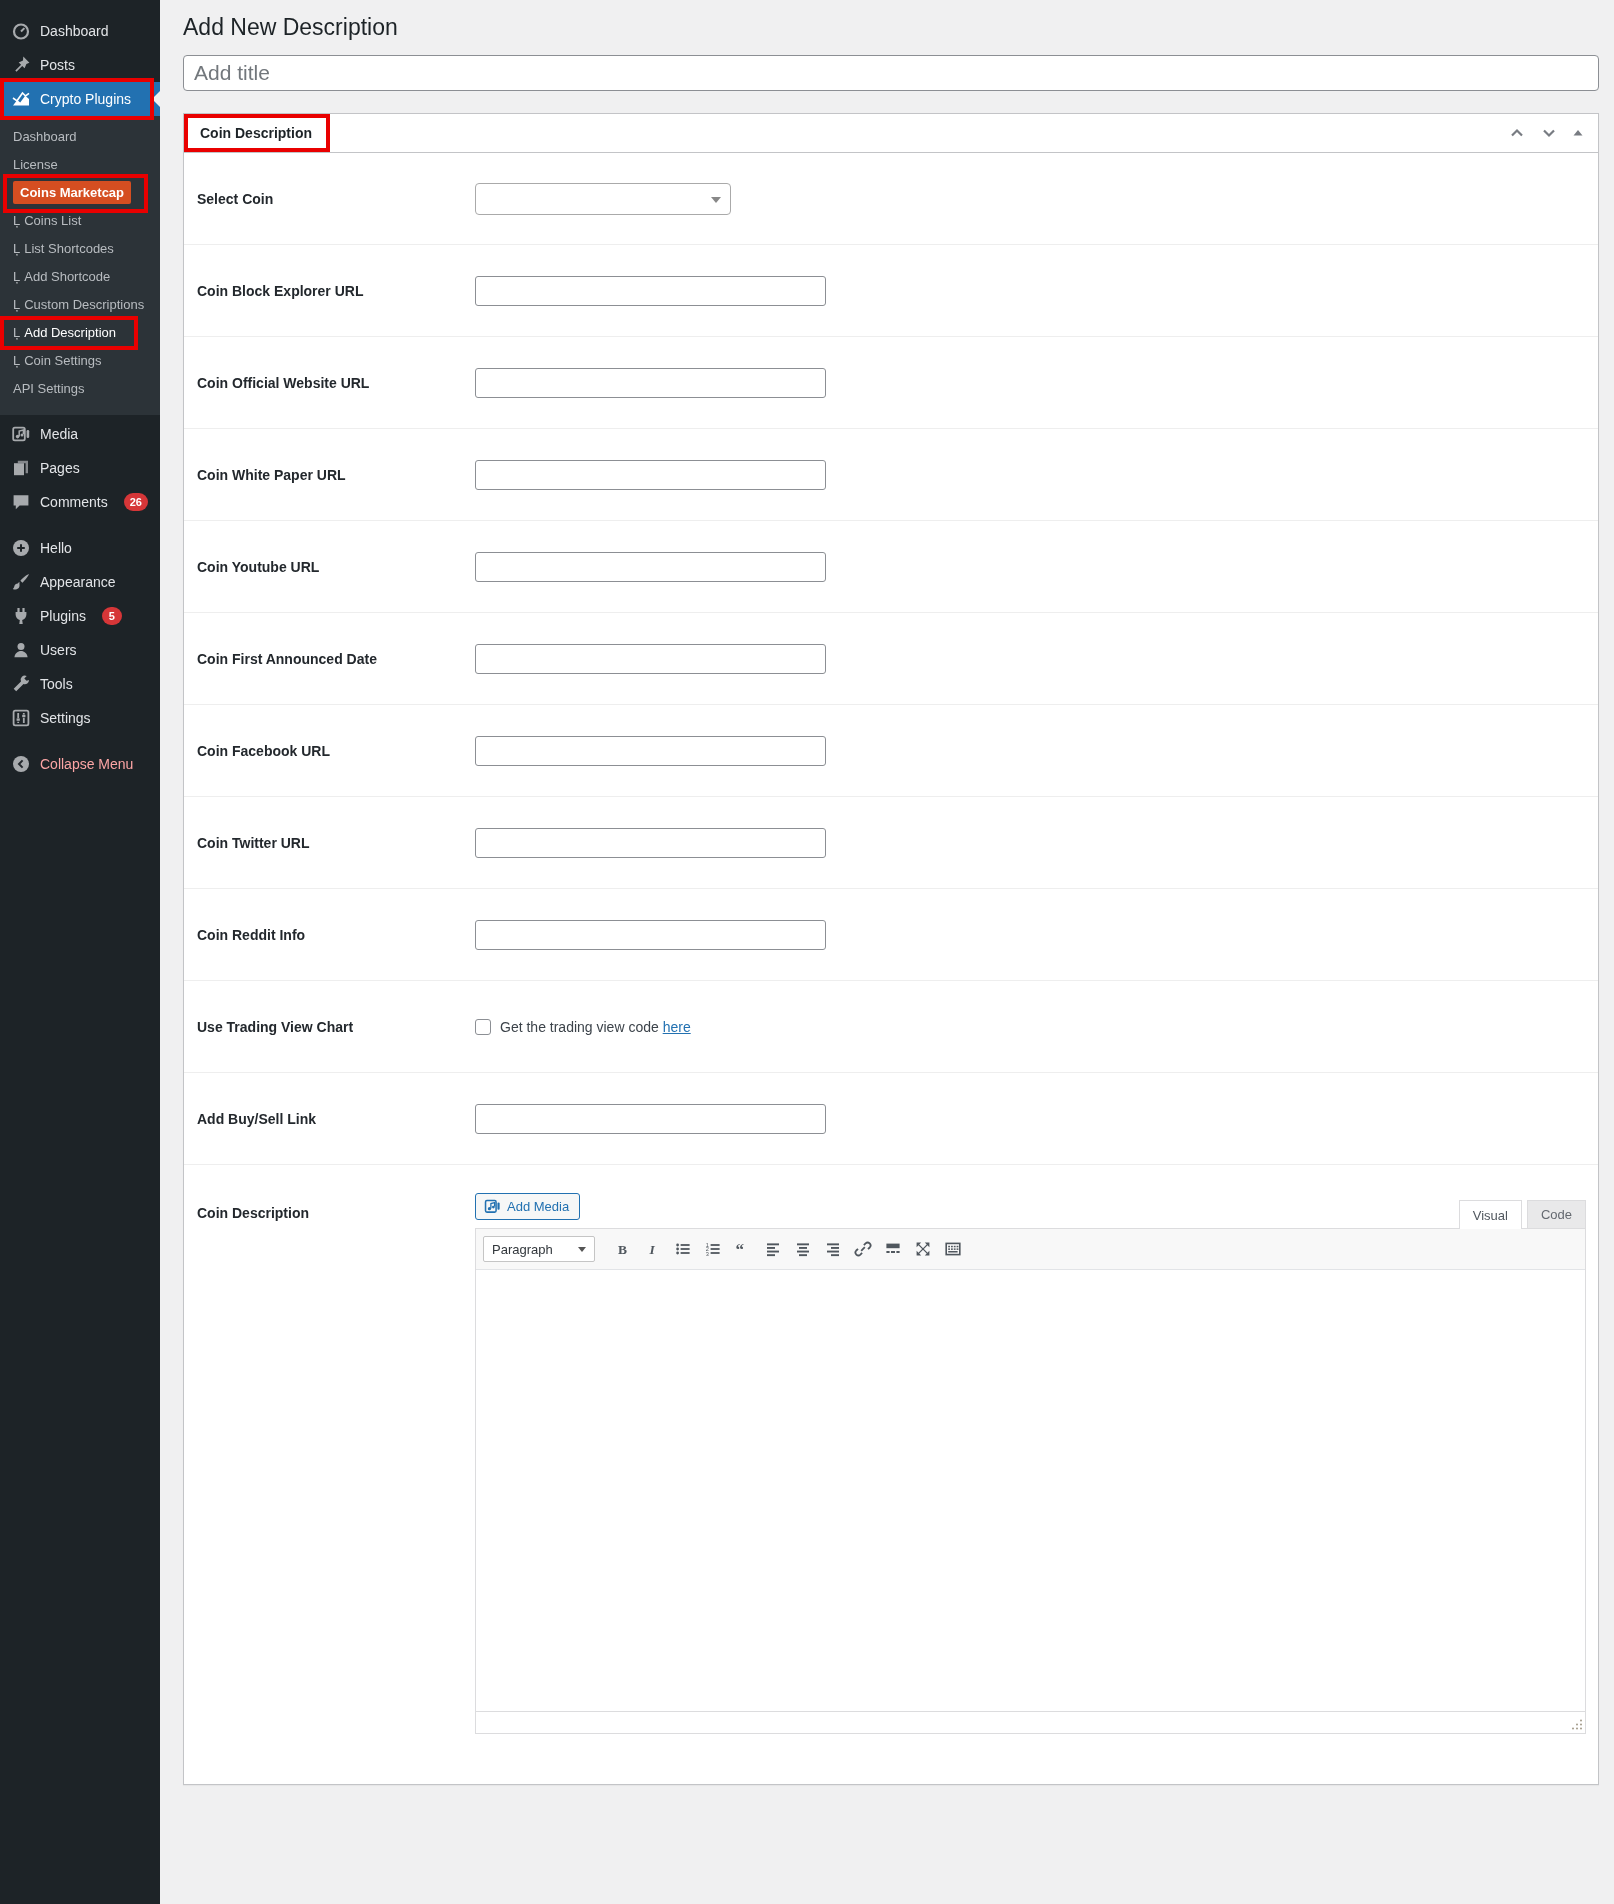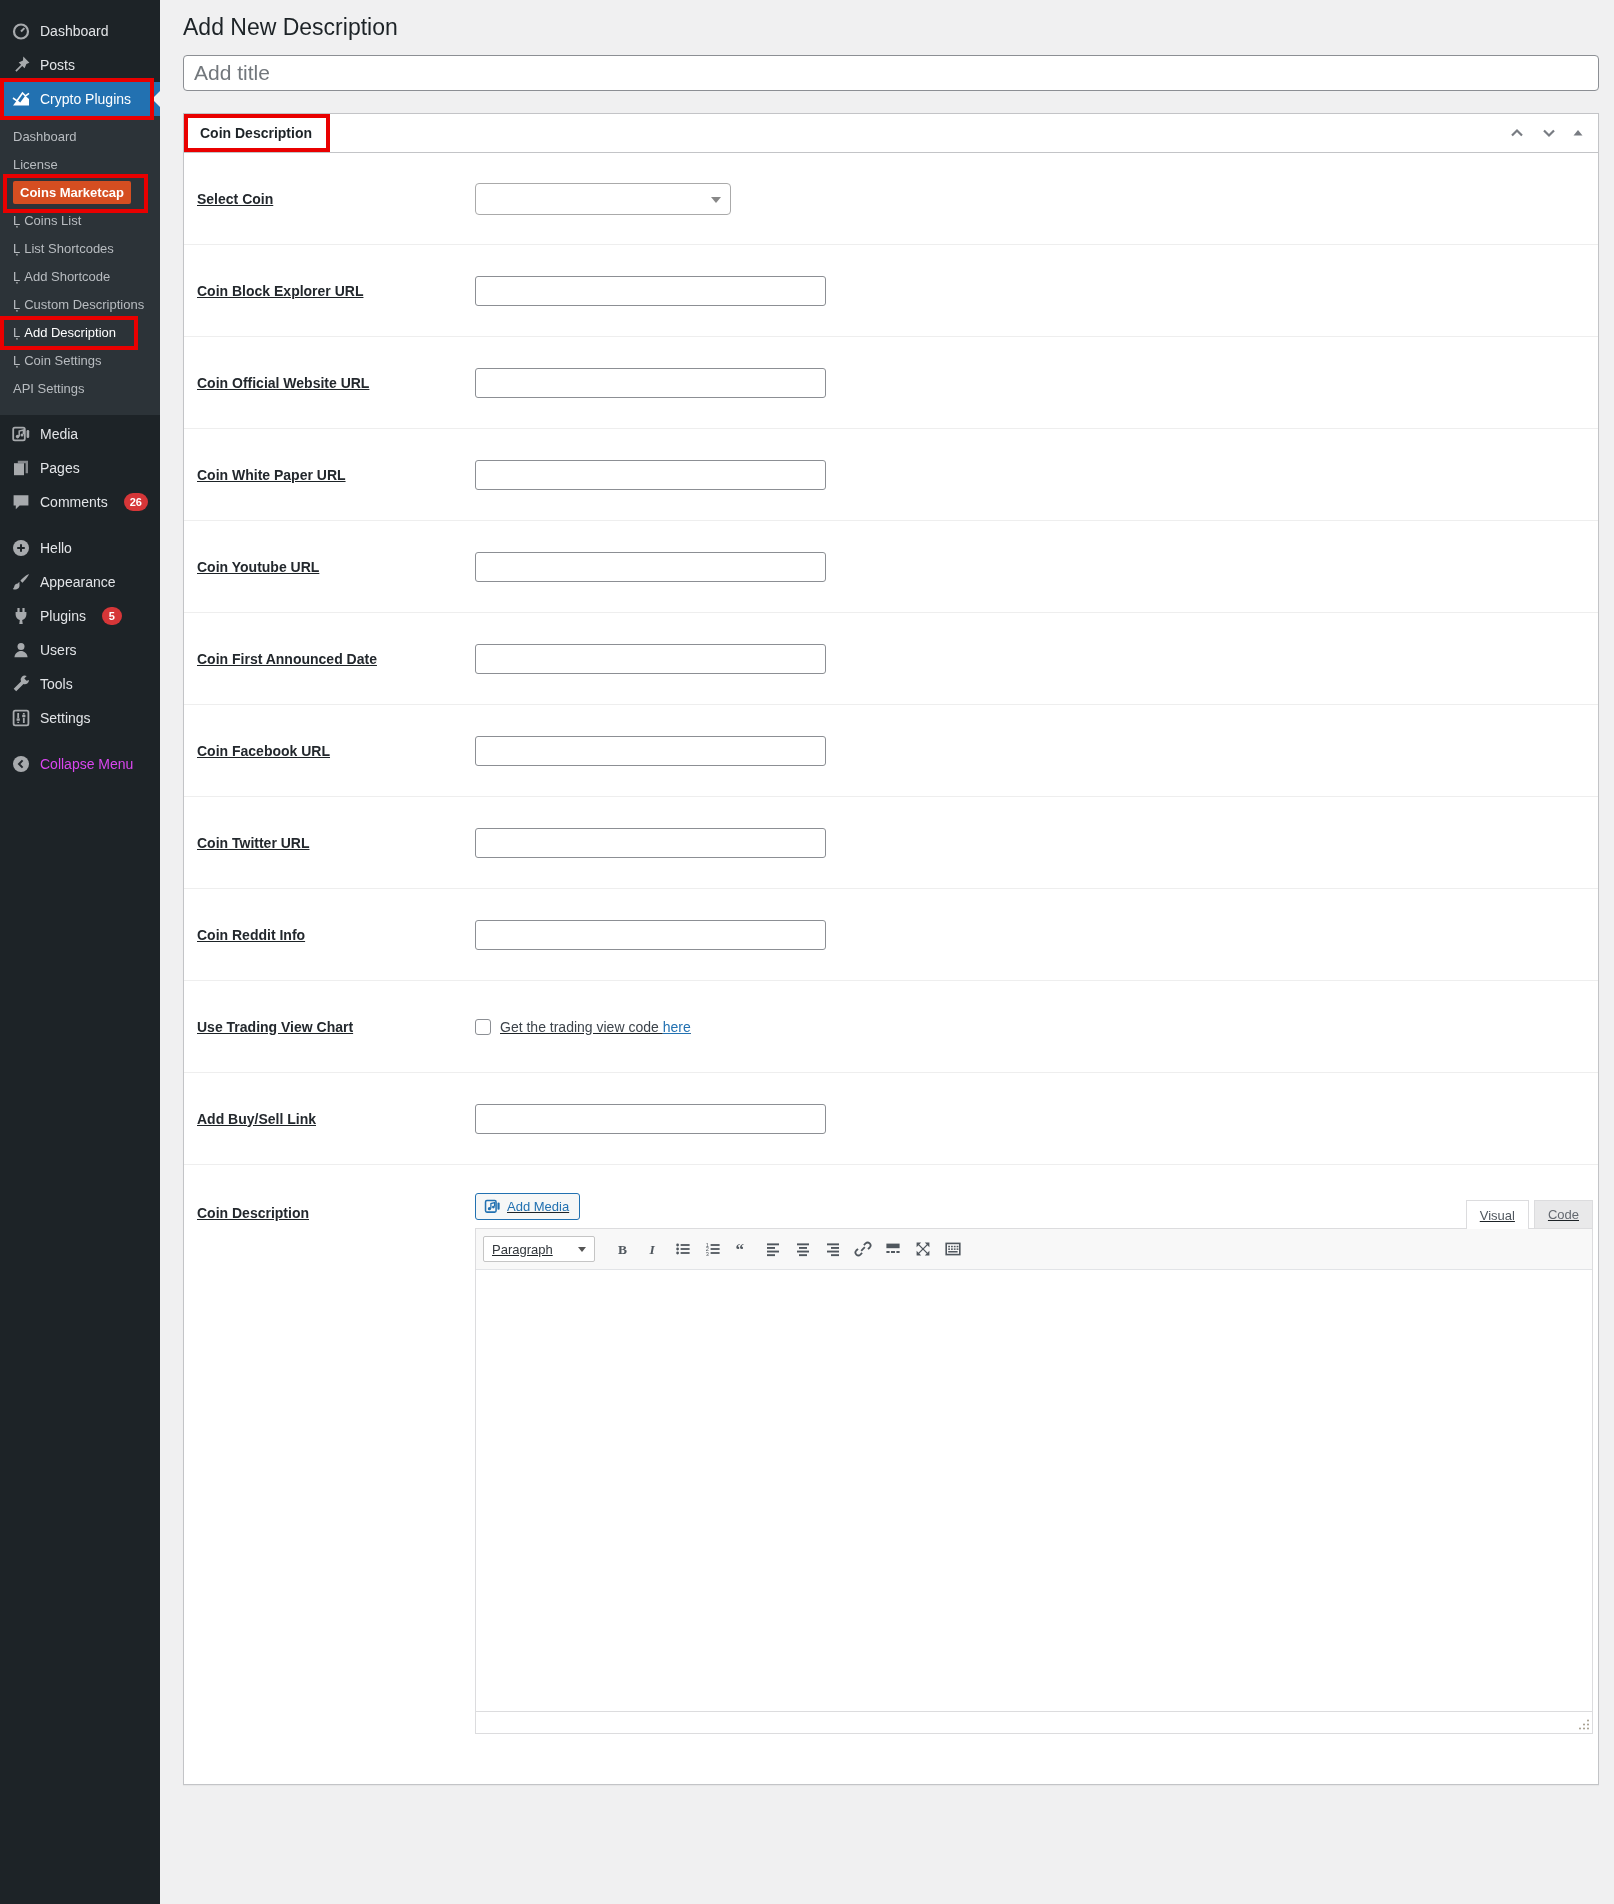--- a/index.html
+++ b/index.html
@@ -7,21 +7,21 @@
   .app{width:1614px;min-height:1904px;display:flex;align-items:stretch;}
 
   
   .sidebar{width:160px;flex:0 0 160px;background:var(--sidebar-bg,#1d2327);color:#e2e4e7;
            font-size:14px;padding-top:14px;box-sizing:border-box;}
   .menu-item{position:relative;height:34px;display:flex;align-items:center;gap:9px;
              padding:0 11px;cursor:pointer;}
   .menu-item .mi-icon{width:20px;height:20px;flex:0 0 20px;color:#a7aaad;display:flex;
              align-items:center;justify-content:center;}
   .menu-item .mi-label{white-space:nowrap;}
-  .menu-item.muted{color:#d946ef;align-items:center;}
+  .menu-item.muted{color:#fca5a5;align-items:center;}
   .menu-item.current{background:var(--accent-blue,#2271b1);color:#fff;}
   .menu-item.current .mi-icon{color:#fff;}
   .menu-item.current:after{content:"";position:absolute;right:0;top:50%;margin-top:-8px;
              border:8px solid transparent;border-right-color:#f0f0f1;}
   .badge{display:inline-block;background:var(--badge-red,#d63638);color:#fff;border-radius:10px;
          font-size:11px;line-height:18px;min-width:8px;height:18px;padding:0 6px;text-align:center;
          margin-left:7px;font-weight:600;}
   .submenu{background:var(--submenu-bg,#2c3338);padding:7px 0 12px;margin-bottom:2px;}
   .submenu-item{position:relative;min-height:28px;line-height:28px;padding:0 10px 0 13px;
          font-size:13px;color:#b8bcc0;cursor:pointer;white-space:nowrap;}
@@ -50,21 +50,21 @@
   .metabox-header{display:flex;align-items:center;height:38px;padding:0 12px;
        border-bottom:1px solid #c3c4c7;overflow:visible;}
   .mb-title-frame{display:inline-block;border:4px solid var(--annotation-red,#e90000);
        padding:7px 14px 7px 12px;margin-left:-12px;position:relative;z-index:4;background:transparent;}
   .mb-title-frame h2{margin:0;font-size:14px;font-weight:600;color:#1d2327;line-height:1.2;}
   .mb-controls{margin-left:auto;display:flex;align-items:center;gap:10px;}
   .mb-ctrl{background:none;border:none;padding:2px;cursor:pointer;color:#787c82;display:flex;}
 
   
   .form-row{display:flex;align-items:center;min-height:92px;border-bottom:1px solid #eeeeee;
-       padding:0 5px 0 13px;box-sizing:border-box;text-decoration:underline;}
+       padding:0 12px 0 13px;box-sizing:border-box;}
   .form-row:last-child{border-bottom:none;}
   .form-row .row-label{flex:0 0 278px;font-size:14px;font-weight:bold;color:#23282d;}
   .form-row .row-field{flex:1;min-width:0;}
   .txt-input{width:351px;height:30px;box-sizing:border-box;border:1px solid #8c8f94;border-radius:3px;
        background:#fff;padding:0 8px;font-size:14px;font-family:inherit;outline:none;}
   .select2{position:relative;width:256px;height:32px;box-sizing:border-box;border:1px solid #aaa;
        border-radius:4px;background:#fff;cursor:pointer;}
   .select2 .s2-arrow{position:absolute;right:9px;top:13px;width:0;height:0;
        border-left:5px solid transparent;border-right:5px solid transparent;border-top:6px solid #888;}
   .cb-row{display:flex;align-items:center;gap:9px;font-size:14px;color:#3c434a;}

